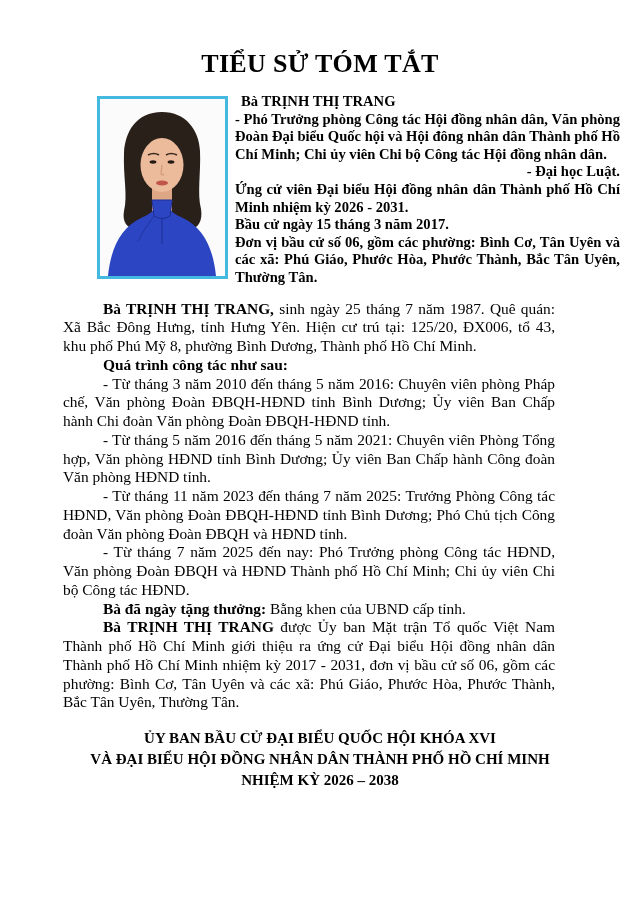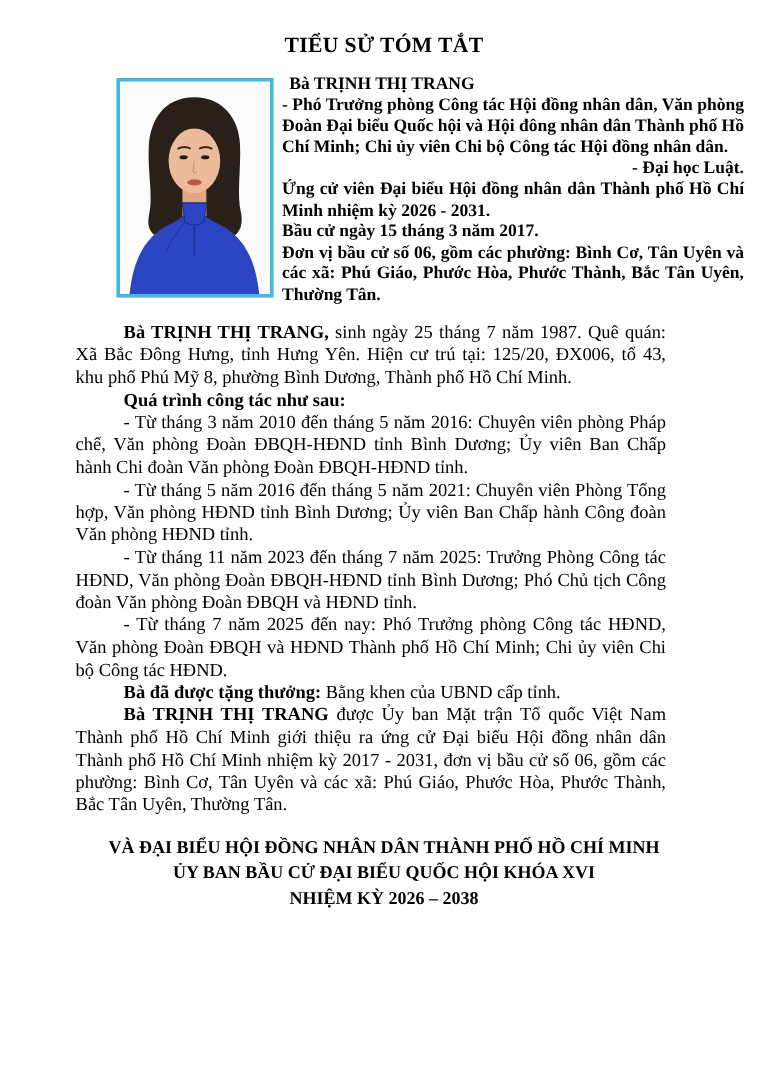--- a/index.html
+++ b/index.html
@@ -11,23 +11,23 @@
     position: relative;
     width: 640px;
     height: 905px;
     background: #ffffff;
     color: #000000;
     font-family: "Liberation Serif", "DejaVu Serif", serif;
     overflow: hidden;
   }
   .title {
     margin: 0;
-    padding-top: 27px;
+    padding-top: 49px;
     text-align: center;
-    font-size: 18px;
+    font-size: 26px;
     font-weight: bold;
     letter-spacing: 0.3px;
   }
   .profile {
     display: flex;
     align-items: flex-start;
     margin-top: 17px;
     padding-left: 97px;
   }
   .photo-frame {
@@ -120,23 +120,23 @@
     </div>
   </div>
 
   <div class="bio">
     <p><b>Bà TRỊNH THỊ TRANG,</b><span> sinh ngày 25 tháng 7 năm 1987. Quê quán: Xã Bắc Đông Hưng, tỉnh Hưng Yên. Hiện cư trú tại: 125/20, ĐX006, tổ 43, khu phố Phú Mỹ 8, phường Bình Dương, Thành phố Hồ Chí Minh.</span></p>
     <p><b>Quá trình công tác như sau:</b></p>
     <p>- Từ tháng 3 năm 2010 đến tháng 5 năm 2016: Chuyên viên phòng Pháp chế, Văn phòng Đoàn ĐBQH-HĐND tỉnh Bình Dương; Ủy viên Ban Chấp hành Chi đoàn Văn phòng Đoàn ĐBQH-HĐND tỉnh.</p>
     <p>- Từ tháng 5 năm 2016 đến tháng 5 năm 2021: Chuyên viên Phòng Tổng hợp, Văn phòng HĐND tỉnh Bình Dương; Ủy viên Ban Chấp hành Công đoàn Văn phòng HĐND tỉnh.</p>
     <p>- Từ tháng 11 năm 2023 đến tháng 7 năm 2025: Trưởng Phòng Công tác HĐND, Văn phòng Đoàn ĐBQH-HĐND tỉnh Bình Dương; Phó Chủ tịch Công đoàn Văn phòng Đoàn ĐBQH và HĐND tỉnh.</p>
     <p>- Từ tháng 7 năm 2025 đến nay: Phó Trưởng phòng Công tác HĐND, Văn phòng Đoàn ĐBQH và HĐND Thành phố Hồ Chí Minh; Chi ủy viên Chi bộ Công tác HĐND.</p>
-    <p><b>Bà đã được tặng thưởng:</b><span> Bằng khen của UBND cấp tỉnh.</span></p>
+    <p><b>Bà đã ngày tặng thưởng:</b><span> Bằng khen của UBND cấp tỉnh.</span></p>
     <p><b>Bà TRỊNH THỊ TRANG</b><span> được Ủy ban Mặt trận Tổ quốc Việt Nam Thành phố Hồ Chí Minh giới thiệu ra ứng cử Đại biểu Hội đồng nhân dân Thành phố Hồ Chí Minh nhiệm kỳ 2017 - 2031, đơn vị bầu cử số 06, gồm các phường: Bình Cơ, Tân Uyên và các xã: Phú Giáo, Phước Hòa, Phước Thành, Bắc Tân Uyên, Thường Tân.</span></p>
   </div>
 
   <div class="footer">
+    <p>ỦY BAN BẦU CỬ ĐẠI BIỂU QUỐC HỘI KHÓA XVI</p>
     <p>VÀ ĐẠI BIỂU HỘI ĐỒNG NHÂN DÂN THÀNH PHỐ HỒ CHÍ MINH</p>
-    <p>ỦY BAN BẦU CỬ ĐẠI BIỂU QUỐC HỘI KHÓA XVI</p>
     <p>NHIỆM KỲ 2026 – 2038</p>
   </div>
 
 </div>
 
 </body></html>

